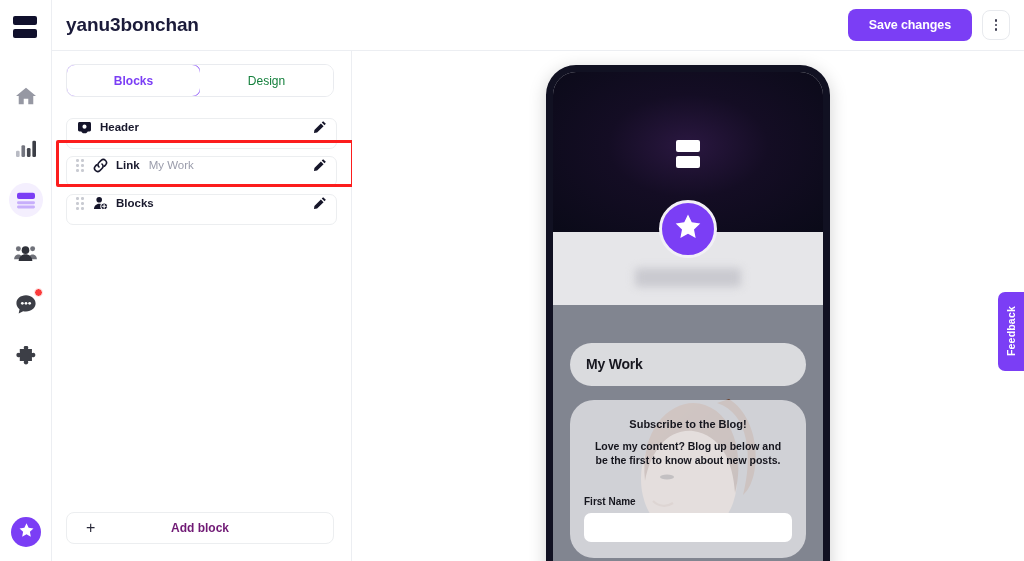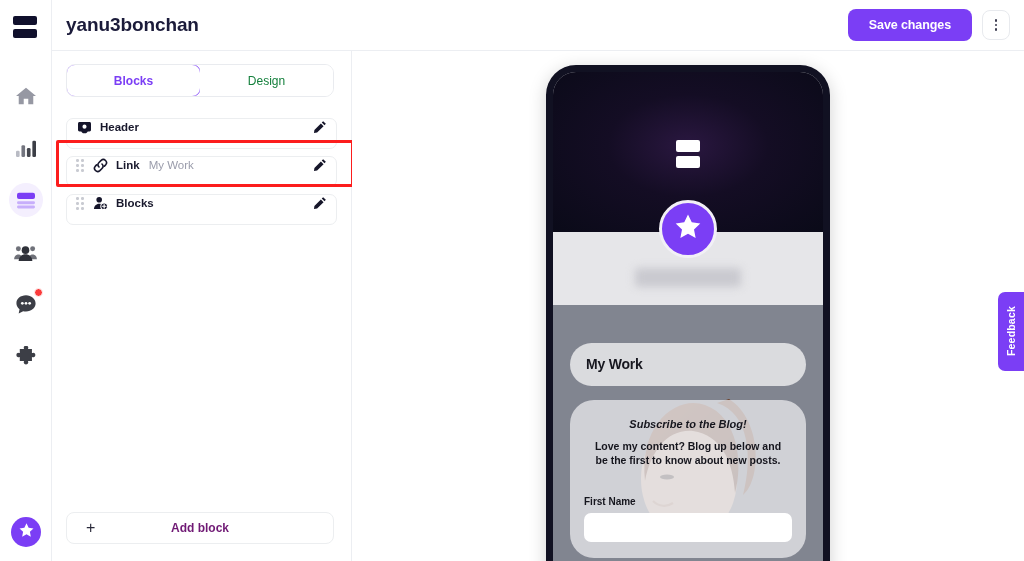--- a/index.html
+++ b/index.html
@@ -154,21 +154,21 @@
   }
   .ph-cards { position:absolute; top:233px; left:0; right:0; bottom:0; padding: 38px 17px 0 17px; }
   .ph-card {
     background: rgba(233,233,235,0.86); border-radius:22px;
     padding: 13px 16px 14px 16px; margin-bottom: 14px;
   }
   .ph-card.link-card { border-radius: 26px; }
   .ph-card-title { font-size:14px; font-weight:700; color:#17171f; letter-spacing:-0.2px; }
   .ph-card-desc { font-size:10.5px; color:#2c2c34; margin-top:3px; }
   .ph-card.signup-card { background: rgba(226,226,229,0.82); border-radius:24px; padding: 18px 14px 16px 14px; }
-  .sg-title { font-size:11px; font-weight:700; color:#15151d; text-align:center;font-style:italic; }
+  .sg-title { font-size:11px; font-weight:700; color:#15151d; text-align:center; }
   .sg-sub { font-size:10.5px; font-weight:700; color:#15151d; text-align:center; margin-top:9px; line-height:1.38; }
   .sg-field-label { font-size:10px; font-weight:700; color:#15151d; margin-top:28px; }
   .sg-input {
     margin-top:6px; height:29px; background:#fff; border-radius:7px; border:none; width:100%;
   }
 
   
   .feedback {
     position:absolute; right:0; top:241px; width:26px; height:79px;
     background:#7b3ef5; border-radius:7px 0 0 7px;

